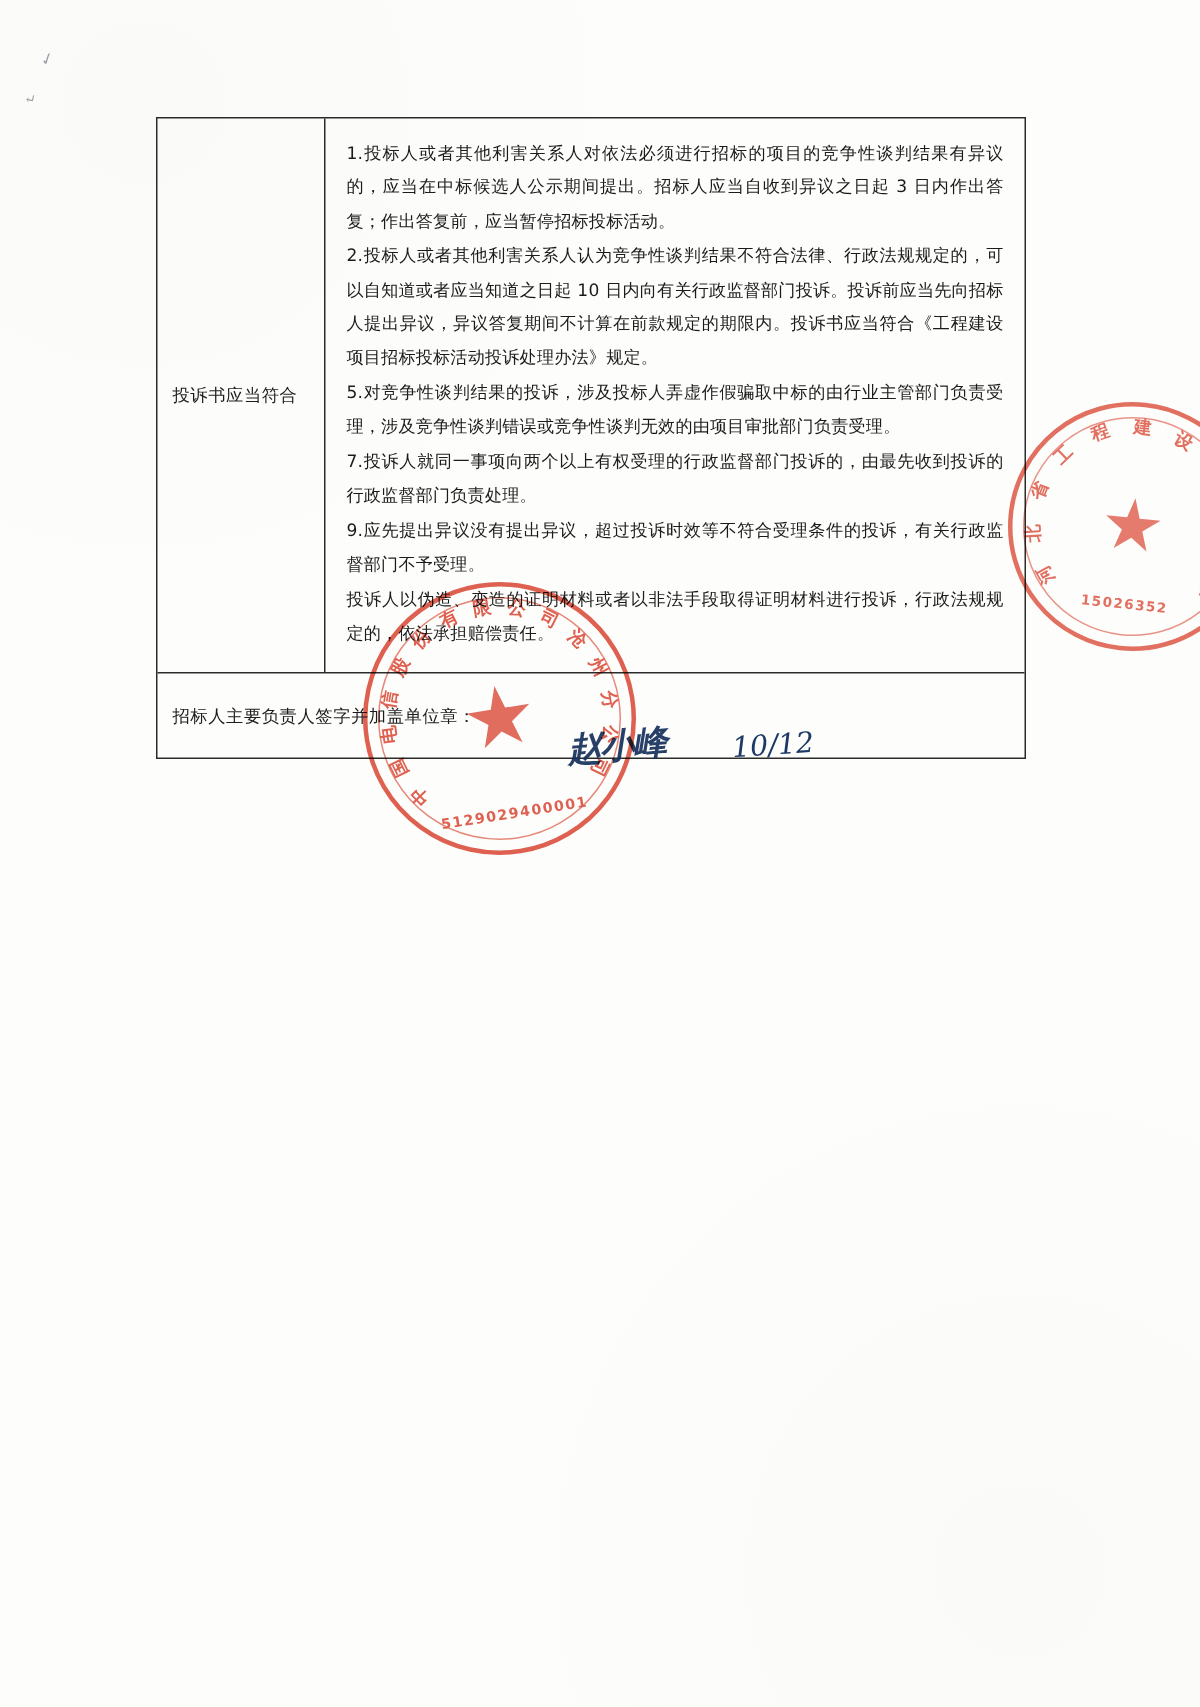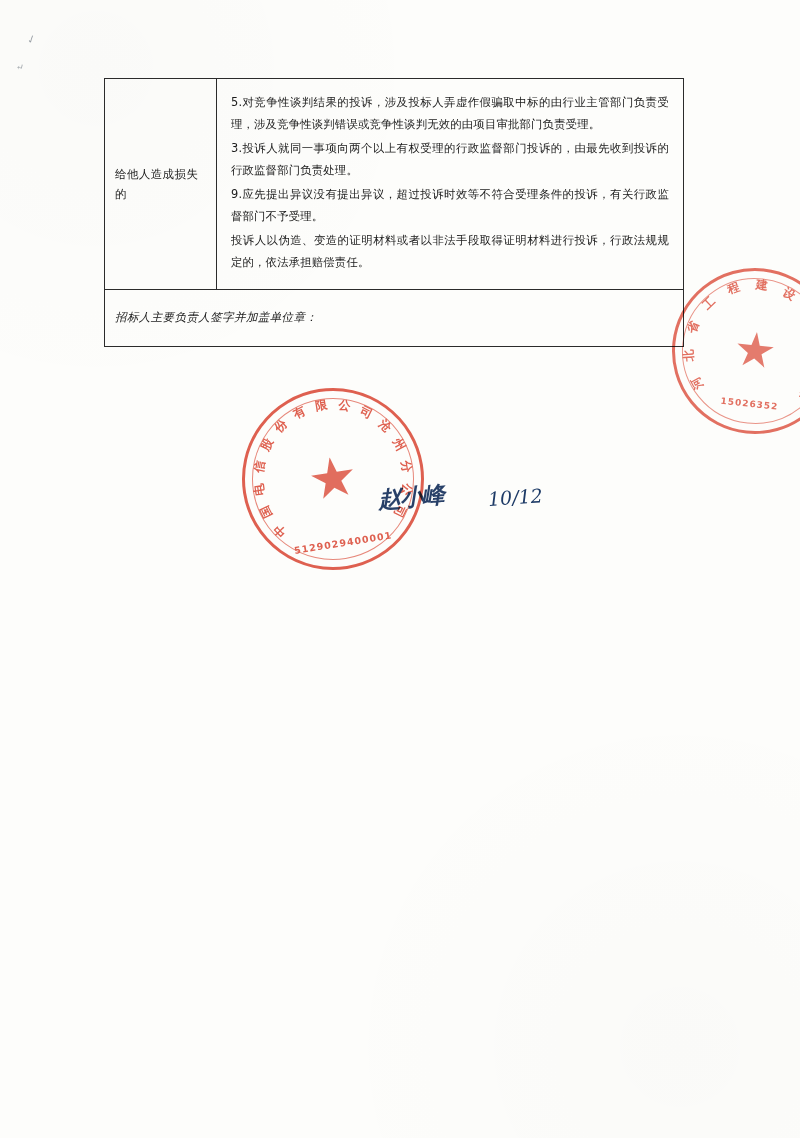--- a/index.html
+++ b/index.html
@@ -85,21 +85,20 @@
     text-align: justify;
     letter-spacing: 0.15px;
     text-indent: 0;
   }
 
   
   .row-sign {
     min-height: 56px;
     display: flex;
     align-items: center;
-    font-style: italic;
   }
   .sign-cell {
     flex: 1;
     padding: 18px 10px 18px 10px;
     font-size: 11.5px;
     color: #1c1c1c;
     letter-spacing: 0.4px;
     position: relative;
   }
 
@@ -216,25 +215,27 @@
 <div class="page-scan"></div>
 <div class="scan-noise"></div>
 
 <span class="stray-mark stray-1">✓</span>
 <span class="stray-mark stray-2">↵</span>
 
 <div class="doc-table">
 
   <div class="row row-notice">
     <div class="cell-label">
-      <span class="cell-label-inner">给他人造成损失的</span>
+      <span class="cell-label-inner">投诉书应当符合</span>
     </div>
     <div class="cell-body">
+      <p class="clause">1.投标人或者其他利害关系人对依法必须进行招标的项目的竞争性谈判结果有异议的，应当在中标候选人公示期间提出。招标人应当自收到异议之日起 3 日内作出答复；作出答复前，应当暂停招标投标活动。</p>
+      <p class="clause">2.投标人或者其他利害关系人认为竞争性谈判结果不符合法律、行政法规规定的，可以自知道或者应当知道之日起 10 日内向有关行政监督部门投诉。投诉前应当先向招标人提出异议，异议答复期间不计算在前款规定的期限内。投诉书应当符合《工程建设项目招标投标活动投诉处理办法》规定。</p>
       <p class="clause">5.对竞争性谈判结果的投诉，涉及投标人弄虚作假骗取中标的由行业主管部门负责受理，涉及竞争性谈判错误或竞争性谈判无效的由项目审批部门负责受理。</p>
-      <p class="clause">3.投诉人就同一事项向两个以上有权受理的行政监督部门投诉的，由最先收到投诉的行政监督部门负责处理。</p>
+      <p class="clause">7.投诉人就同一事项向两个以上有权受理的行政监督部门投诉的，由最先收到投诉的行政监督部门负责处理。</p>
       <p class="clause">9.应先提出异议没有提出异议，超过投诉时效等不符合受理条件的投诉，有关行政监督部门不予受理。</p>
       <p class="clause">投诉人以伪造、变造的证明材料或者以非法手段取得证明材料进行投诉，行政法规规定的，依法承担赔偿责任。</p>
     </div>
   </div>
 
   <div class="row row-sign">
     <div class="sign-cell">招标人主要负责人签字并加盖单位章：</div>
   </div>
 
 </div>

